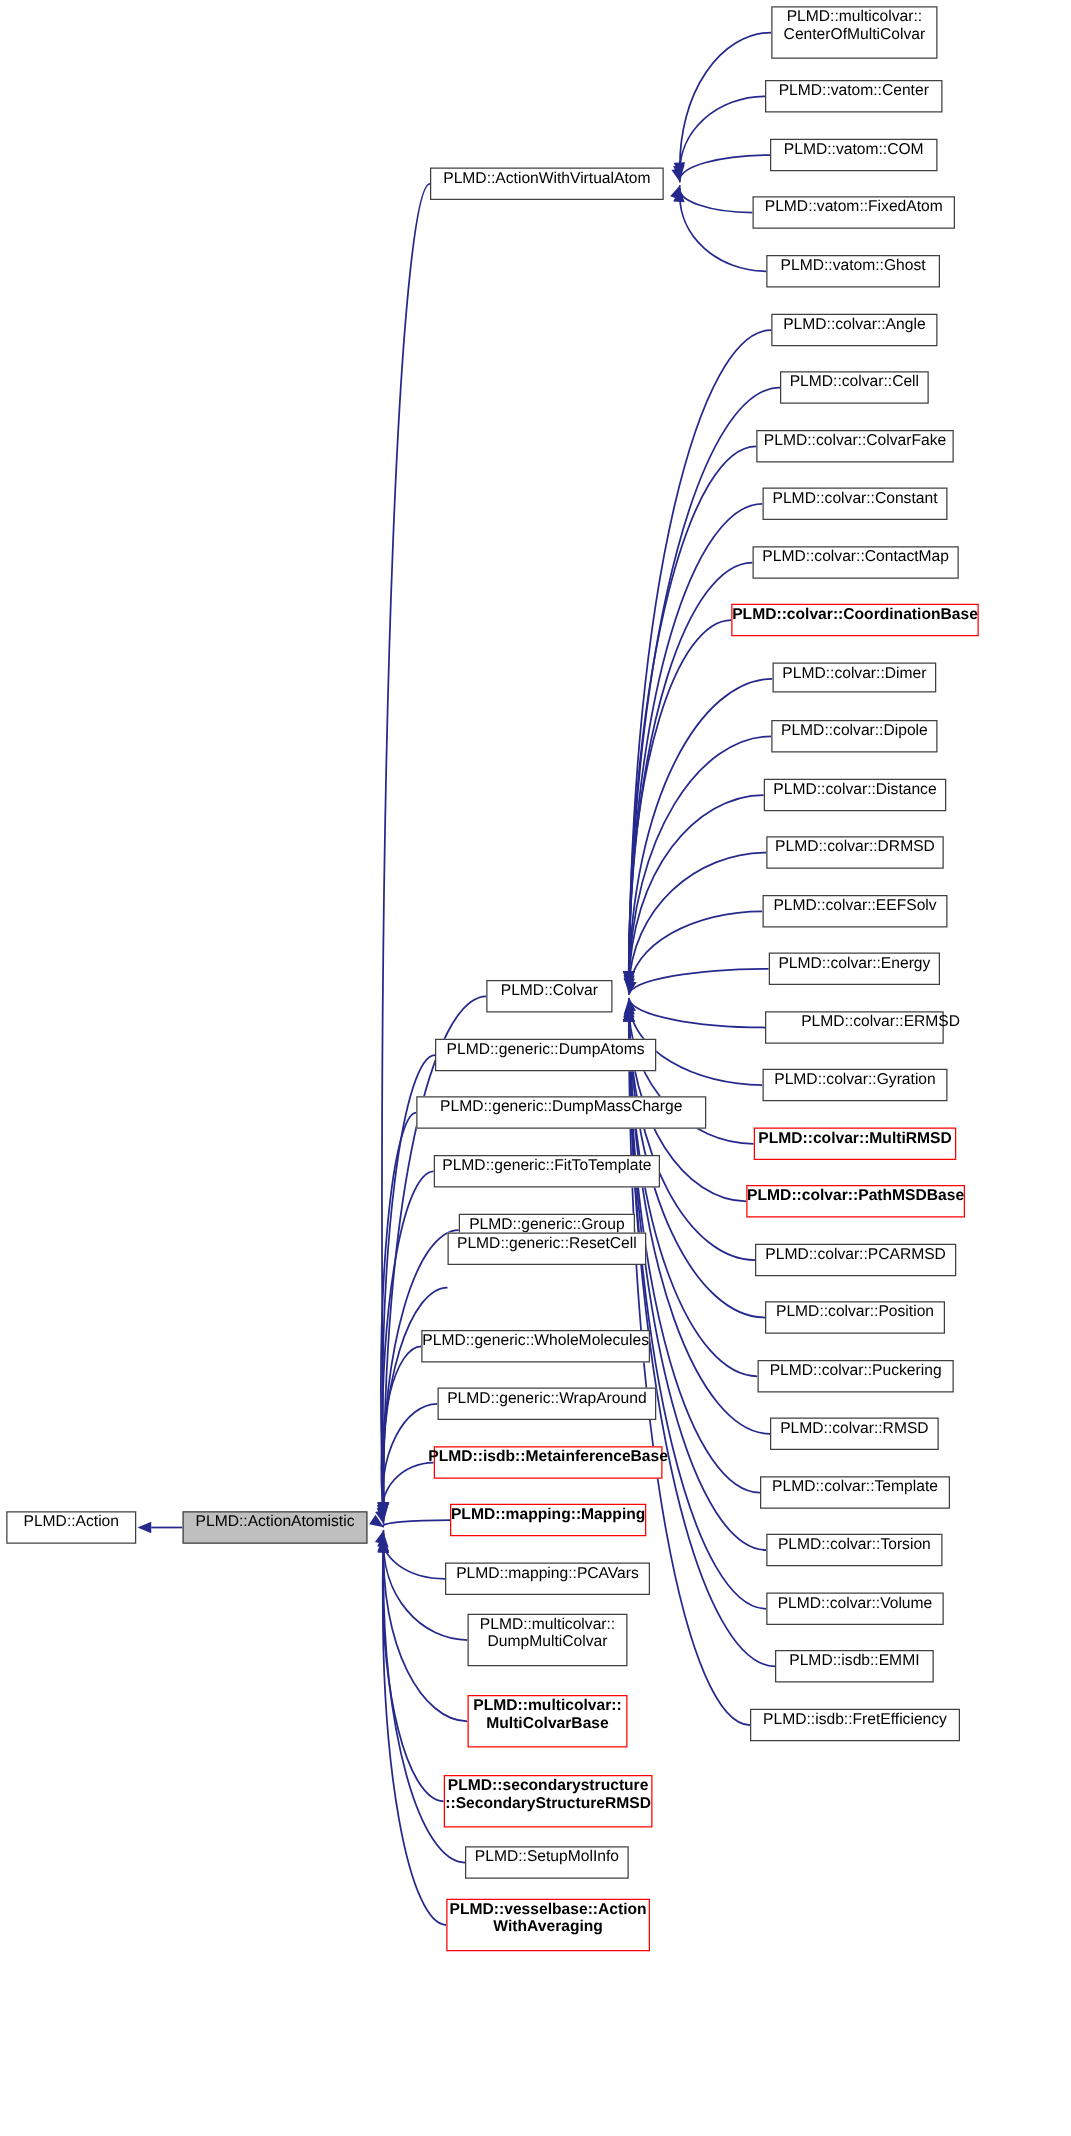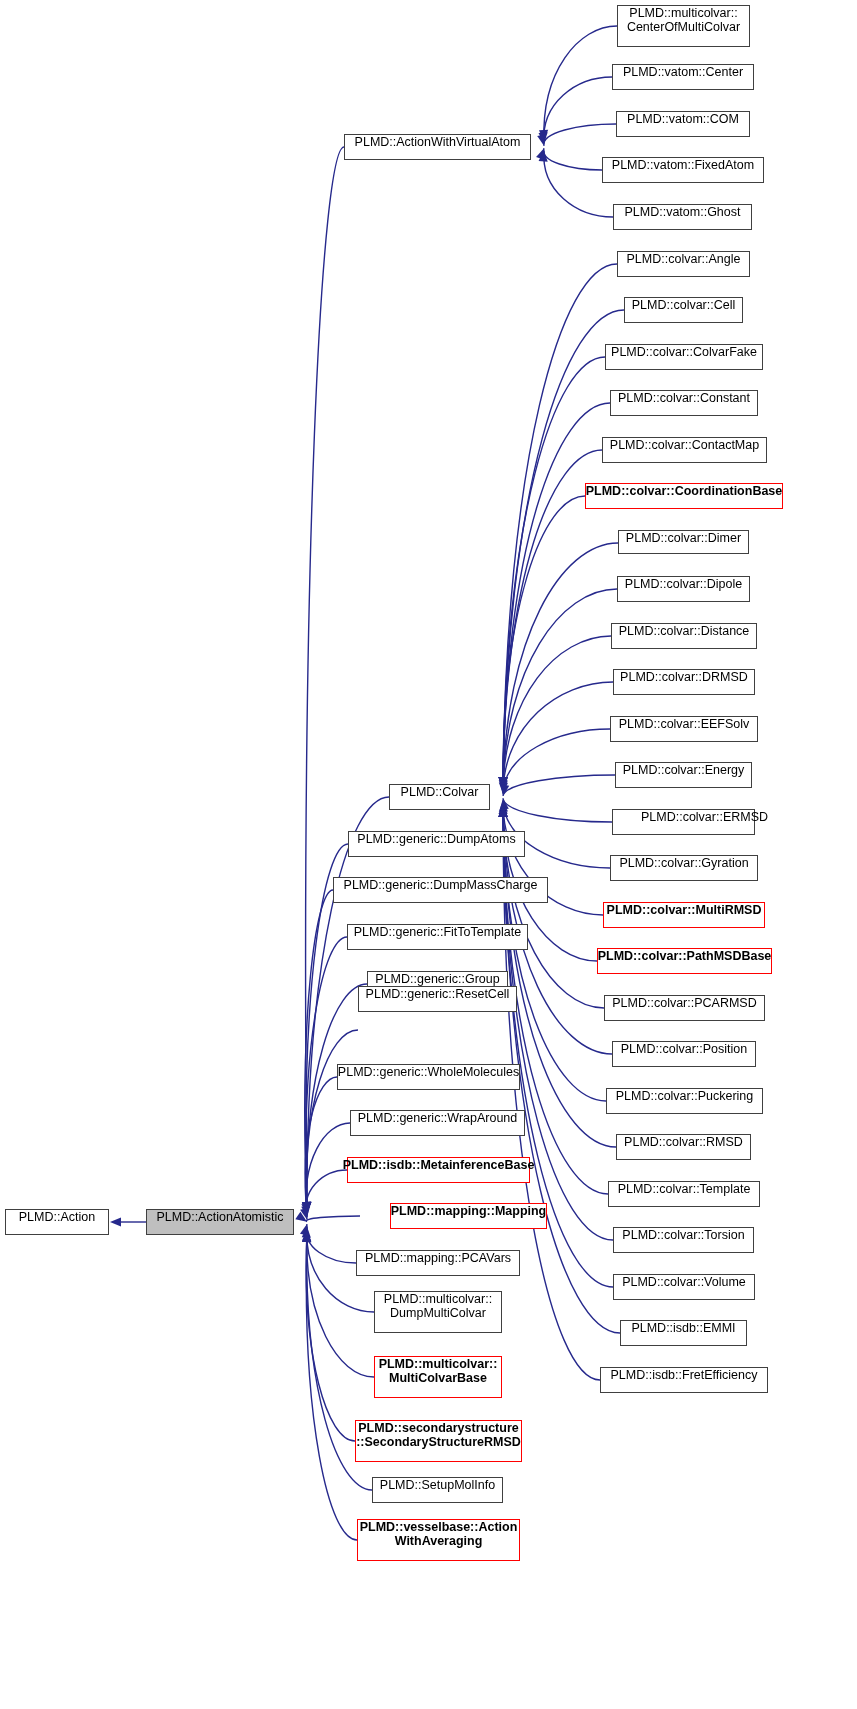--- a/index.html
+++ b/index.html
@@ -144,42 +144,42 @@
       </div>
       <div class="node" style="left: 602px; top: 157px; width: 162px; height: 26px;">
         <span>PLMD::vatom::FixedAtom</span>
       </div>
       <div class="node" style="left: 613px; top: 204px; width: 139px; height: 26px;">
         <span>PLMD::vatom::Ghost</span>
       </div>
       <div class="node" style="left: 348px; top: 831px; width: 177px; height: 26px;">
         <span>PLMD::generic::DumpAtoms</span>
       </div>
-      <div class="node" style="left: 333px; top: 877px; width: 215px; height: 26px;">
+      <div class="node" style="left: 333px; top: 877px; width: 232px; height: 26px;">
         <span>PLMD::generic::DumpMassCharge</span>
       </div>
       <div class="node" style="left: 347px; top: 924px; width: 181px; height: 26px;">
         <span>PLMD::generic::FitToTemplate</span>
       </div>
       <div class="node" style="left: 367px; top: 971px; width: 141px; height: 26px;">
         <span>PLMD::generic::Group</span>
       </div>
       <div class="node" style="left: 358px; top: 986px; width: 159px; height: 26px;">
         <span>PLMD::generic::ResetCell</span>
       </div>
       <div class="node" style="left: 337px; top: 1064px; width: 183px; height: 26px;">
         <span>PLMD::generic::WholeMolecules</span>
       </div>
       <div class="node" style="left: 350px; top: 1110px; width: 175px; height: 26px;">
         <span>PLMD::generic::WrapAround</span>
       </div>
       <div class="node red" style="left: 347px; top: 1157px; width: 183px; height: 26px;">
         <span>PLMD::isdb::MetainferenceBase</span>
       </div>
-      <div class="node red" style="left: 360px; top: 1203px; width: 157px; height: 26px; margin-left: 30px;">
+      <div class="node red" style="left: 360px; top: 1203px; width: 157px; height: 26px;">
         <span>PLMD::mapping::Mapping</span>
       </div>
       <div class="node" style="left: 356px; top: 1250px; width: 164px; height: 26px;">
         <span>PLMD::mapping::PCAVars</span>
       </div>
       <div class="node" style="left: 374px; top: 1291px; width: 128px; height: 42px;">
         <span>PLMD::multicolvar::
 DumpMultiColvar</span>
       </div>
       <div class="node red" style="left: 374px; top: 1356px; width: 128px; height: 42px;">

